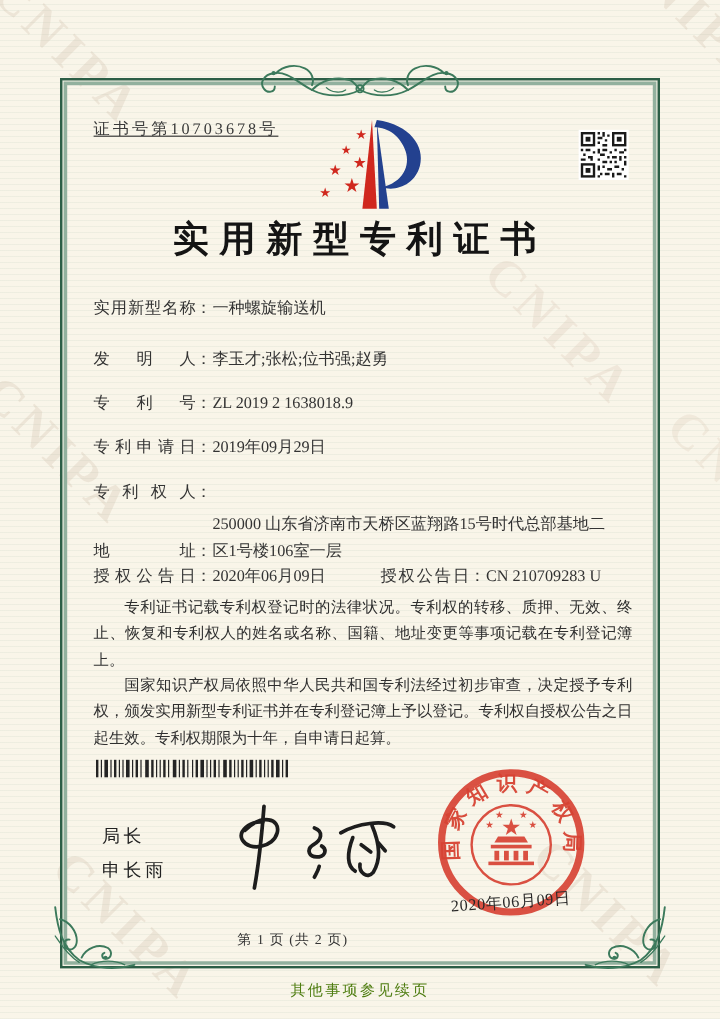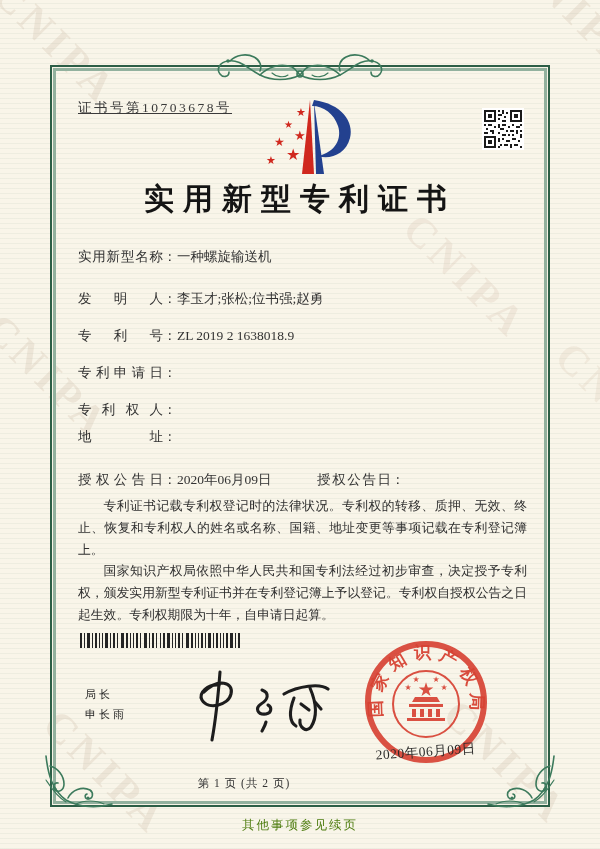--- a/index.html
+++ b/index.html
@@ -42,21 +42,21 @@
   .r1{top:246px}.r2{top:288px}.r3{top:325px}.r4{top:362px}.r5{top:399px}
   .r6{top:426px}.r6 .fvalue{width:332px;line-height:1.62;}
   .r7{top:469px}
   .grant-date-value{min-width:128px;}
   .grant-no-group{display:flex;margin-left:12px;}
   .grant-no-group .flabel{width:74px;flex:0 0 74px;}
   .paras{position:absolute;left:78px;top:496px;width:449px;z-index:4;}
   .paras p{margin:0;font-size:12.8px;line-height:1.7;text-align:justify;text-indent:2em;color:#2f2f2f;}
   .barcode{position:absolute;left:80px;top:633px;z-index:4;}
   .officer{position:absolute;left:85px;top:684px;z-index:4;
-    font-family:"Liberation Sans","DejaVu Sans",sans-serif;font-size:11px;color:#222;letter-spacing:3px;line-height:1.85;}
+    font-family:"Liberation Sans","DejaVu Sans",sans-serif;font-size:15px;color:#222;letter-spacing:3px;line-height:1.85;}
   .signature{position:absolute;left:178px;top:664px;z-index:5;}
   .seal{position:absolute;left:362px;top:638px;z-index:5;opacity:0.95;}
   .seal svg{overflow:visible;}
   .page-info{position:absolute;left:0;width:488px;top:776px;text-align:center;font-size:11.5px;color:#333;letter-spacing:1px;z-index:4;}
   .footer-note{position:absolute;left:0;width:600px;top:817px;text-align:center;font-size:12.5px;color:#4d7c0f;letter-spacing:2px;z-index:4;}
 </style>
 </head>
 <body>
 
 <span class="wm" style="left:-22px;top:18px">CNIPA</span>
@@ -175,36 +175,39 @@
     <span class="fvalue">李玉才;张松;位书强;赵勇</span>
 </div>
 <div class="row r3">
   <span class="flabel">专利号</span>
     <span class="colon">：</span>
     <span class="fvalue">ZL 2019 2 1638018.9</span>
 </div>
 <div class="row r4">
   <span class="flabel">专利申请日</span>
     <span class="colon">：</span>
+    <span class="fvalue">2019年09月29日</span>
 </div>
 <div class="row r5">
   <span class="flabel">专利权人</span>
     <span class="colon">：</span>
 </div>
 <div class="row r6">
   <span class="flabel">地址</span>
     <span class="colon">：</span>
+    <span class="fvalue">250000 山东省济南市天桥区蓝翔路15号时代总部基地二区1号楼106室一层</span>
 </div>
 <div class="row r7">
   <span class="flabel">授权公告日</span>
     <span class="colon">：</span>
     <span class="fvalue grant-date-value">2020年06月09日</span>
   <span class="grant-no-group">
     <span class="flabel">授权公告日</span>
       <span class="colon">：</span>
+      <span class="fvalue">CN 210709283 U</span>
   </span>
 </div>
 
 <div class="paras">
   <p>专利证书记载专利权登记时的法律状况。专利权的转移、质押、无效、终止、恢复和专利权人的姓名或名称、国籍、地址变更等事项记载在专利登记簿上。</p>
   <p>国家知识产权局依照中华人民共和国专利法经过初步审查，决定授予专利权，颁发实用新型专利证书并在专利登记簿上予以登记。专利权自授权公告之日起生效。专利权期限为十年，自申请日起算。</p>
 </div>
 
 <div class="barcode">
   <svg width="162" height="15" viewBox="0 0 162 15">

